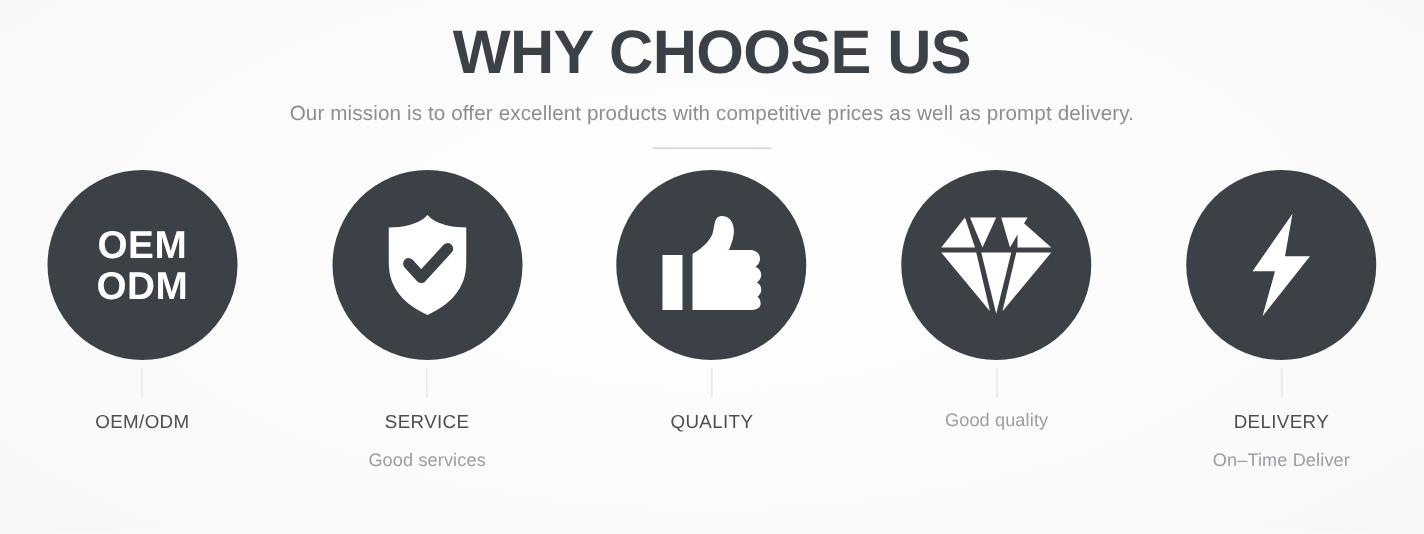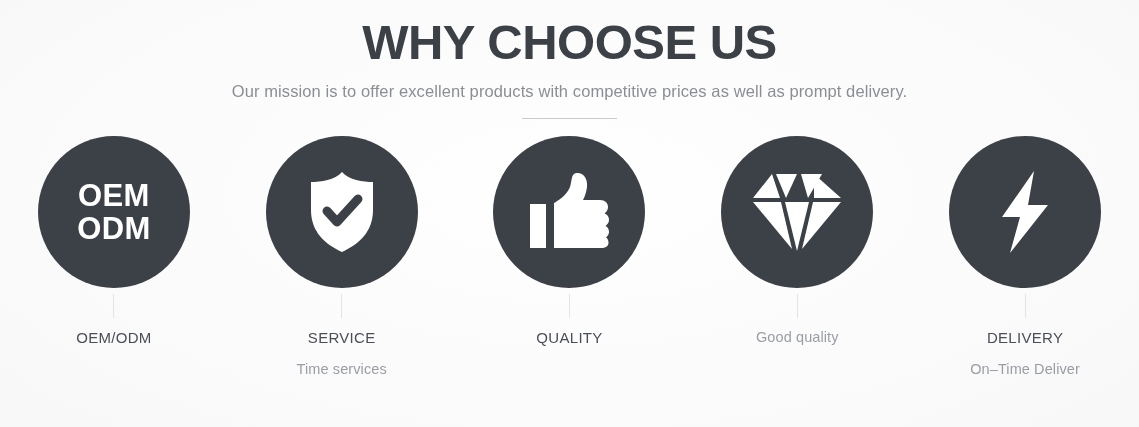--- a/index.html
+++ b/index.html
@@ -149,21 +149,21 @@
 
     <div class="col">
       <div class="circle">
         <svg width="78" height="84" viewBox="0 0 78 84">
           <path d="M39 2 C32 10 18 12 8 12 L8 40 C8 62 22 74 39 82 C56 74 70 62 70 40 L70 12 C60 12 46 10 39 2 Z" fill="#ffffff"></path>
           <path d="M24 41 L34 52 L55 29" fill="none" stroke="#3c4147" stroke-width="9" stroke-linecap="round" stroke-linejoin="round"></path>
         </svg>
       </div>
       <div class="tick"></div>
       <div class="cap-title">SERVICE</div>
-      <div class="cap-desc">Time services</div>
+      <div class="cap-desc">Good services</div>
     </div>
 
     <div class="col">
       <div class="circle">
         <svg width="86" height="82" viewBox="0 0 86 82">
           <rect x="4" y="33" width="16" height="44" fill="#ffffff"></rect>
           <path d="M28 77 L28 32 C28 32 40 26 44 16 C46 10 45 3 50 2
                    C57 1 62 7 61 16 C60.2 23 57 29 57 29
                    L74 29 C79 29 82 32 82 36 C82 40 78.5 42.5 78.5 42.5
                    C81.5 43.5 83 46 83 49 C83 52.5 79.5 55 79.5 55

